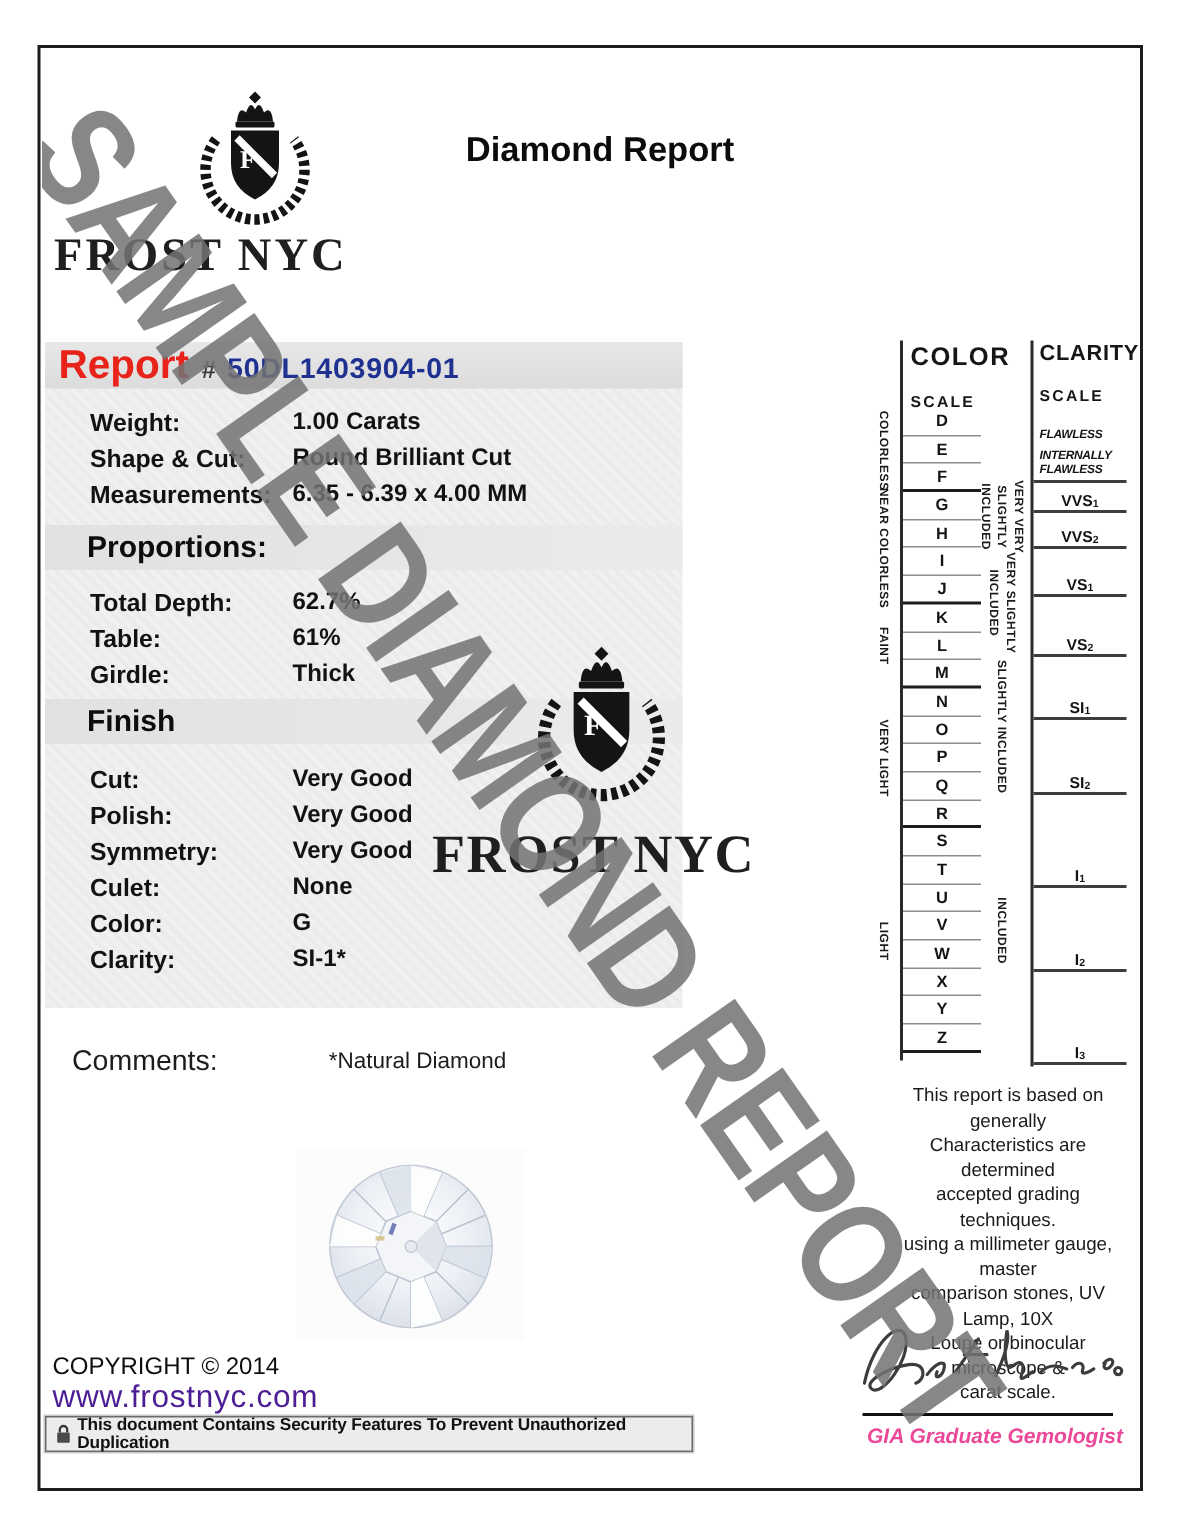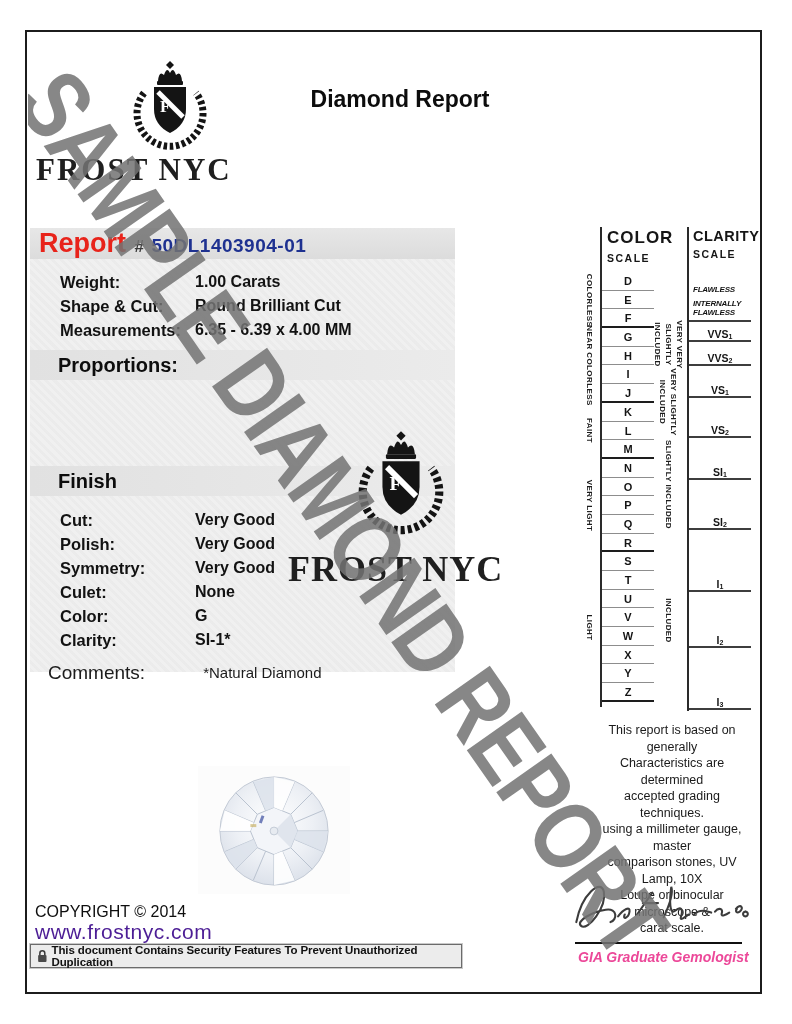--- a/index.html
+++ b/index.html
@@ -32,40 +32,40 @@
   #finish-fields{top:280px;}
   .field-row{display:flex;height:24px;line-height:24px;}
   .field-label{width:135px;font-size:16.5px;font-weight:bold;color:#121212;}
   .field-value{font-size:16px;font-weight:bold;color:#121212;}
   .section-bar{position:absolute;left:0;width:100%;height:30px;line-height:30px;
      background:linear-gradient(to right,#e1e1e1,#ebebeb);padding-left:28px;box-sizing:border-box;
      font-size:20px;font-weight:bold;color:#0d0d0d;}
   #prop-bar{top:122px;}
   #finish-bar{top:238px;}
   
-  .comments-row{left:48px;top:662px;display:flex;}
+  .comments-row{left:48px;top:697px;display:flex;gap:16px;}
   .comments-label{font-size:19px;color:#1c1c1c;}
   .comments-value{font-size:15px;color:#1c1c1c;margin-left:58px;padding-top:2px;}
   
   .crest-center{left:338px;top:430px;width:126px;height:116px;}
   .brand-center{left:288px;top:548px;width:240px;font-family:"Liberation Serif",serif;
      font-size:36px;letter-spacing:1px;color:#1f1f1f;font-weight:600;}
   
   .photo-box{left:198px;top:766px;width:152px;height:128px;background:#fcfcfc;}
   .diamond-svg{position:absolute;left:14px;top:6px;}
   
   .right-panel{left:580px;top:225px;width:178px;height:492px;}
   .color-spine{left:20px;top:2px;height:480px;border-left:2px solid #2a2a2a;}
   .clarity-spine{left:107px;top:2px;height:484px;border-left:2px solid #2a2a2a;}
   .scale-head1{font-weight:bold;color:#161616;letter-spacing:1px;}
   .color-head{left:27px;top:3px;}
   .color-head .scale-head1{font-size:17px;}
   .clarity-head{left:113px;top:3px;}
   .clarity-head .scale-head1{font-size:14.5px;letter-spacing:.5px;}
-  .scale-head2{font-size:10.5px;font-weight:bold;letter-spacing:1.5px;color:#161616;margin-top:4px;}
+  .scale-head2{font-size:10.5px;font-weight:bold;letter-spacing:1.5px;color:#161616;margin-top:14px;}
   #color-rows{left:22px;top:47px;width:52px;}
   .color-row{height:18.7px;box-sizing:border-box;border-bottom:1px solid #8d8d8d;
      text-align:center;font-size:11px;font-weight:bold;line-height:18px;color:#141414;}
   .color-row.group-end{border-bottom:2px solid #1d1d1d;}
   #clarity-rows{left:109px;top:57px;width:62px;}
   .clarity-row{box-sizing:border-box;border-bottom:2px solid #3d3d3d;display:flex;
      align-items:flex-end;justify-content:center;font-size:10.5px;font-weight:bold;color:#141414;}
   .clarity-row.if-block{flex-direction:column;align-items:flex-start;justify-content:flex-start;
      padding:3px 0 0 4px;}
   .if-line{font-size:8px;font-weight:bold;line-height:9.5px;letter-spacing:-.2px;}
@@ -120,20 +120,34 @@
       <div class="field-row">
         <span class="field-label">Shape &amp; Cut:</span>
         <span class="field-value">Round Brilliant Cut</span>
       </div>
       <div class="field-row">
         <span class="field-label">Measurements:</span>
         <span class="field-value">6.35 - 6.39 x 4.00 MM</span>
       </div>
     </div>
   <div class="section-bar" id="prop-bar">Proportions:</div>
+  <div class="fields" id="prop-fields">
+      <div class="field-row">
+        <span class="field-label">Total Depth:</span>
+        <span class="field-value">62.7%</span>
+      </div>
+      <div class="field-row">
+        <span class="field-label">Table:</span>
+        <span class="field-value">61%</span>
+      </div>
+      <div class="field-row">
+        <span class="field-label">Girdle:</span>
+        <span class="field-value">Thick</span>
+      </div>
+    </div>
   <div class="section-bar" id="finish-bar">Finish</div>
   <div class="fields" id="finish-fields">
       <div class="field-row">
         <span class="field-label">Cut:</span>
         <span class="field-value">Very Good</span>
       </div>
       <div class="field-row">
         <span class="field-label">Polish:</span>
         <span class="field-value">Very Good</span>
       </div>

